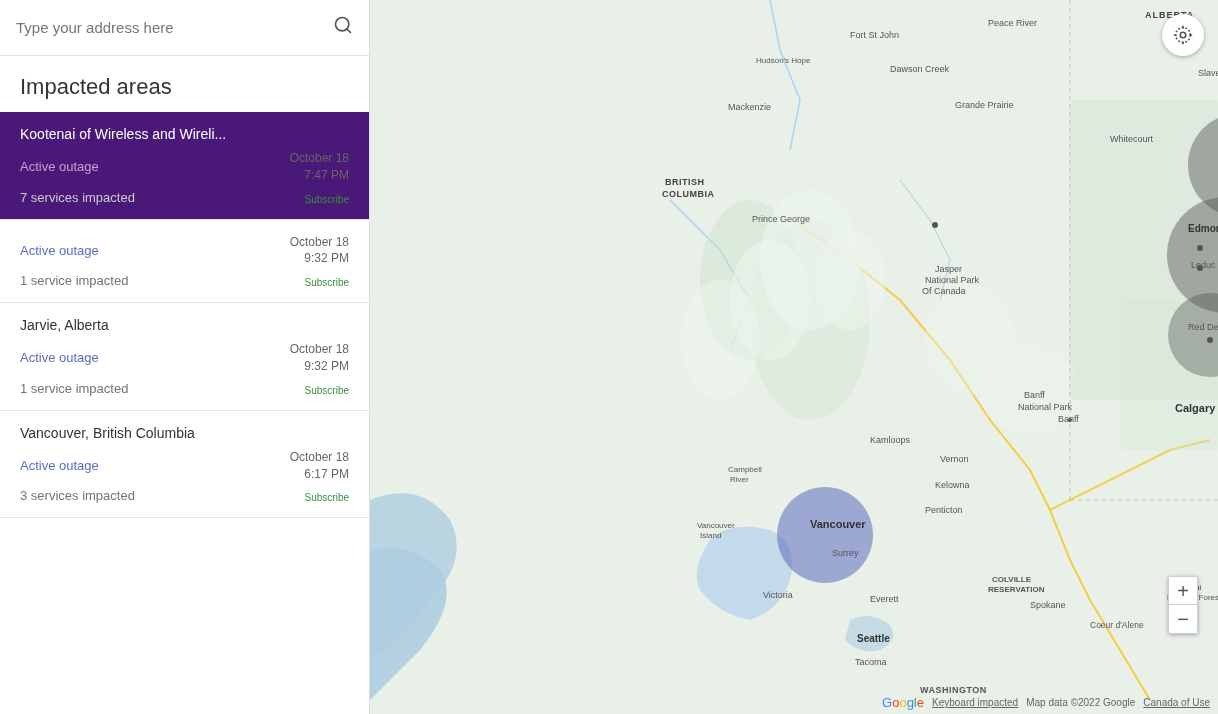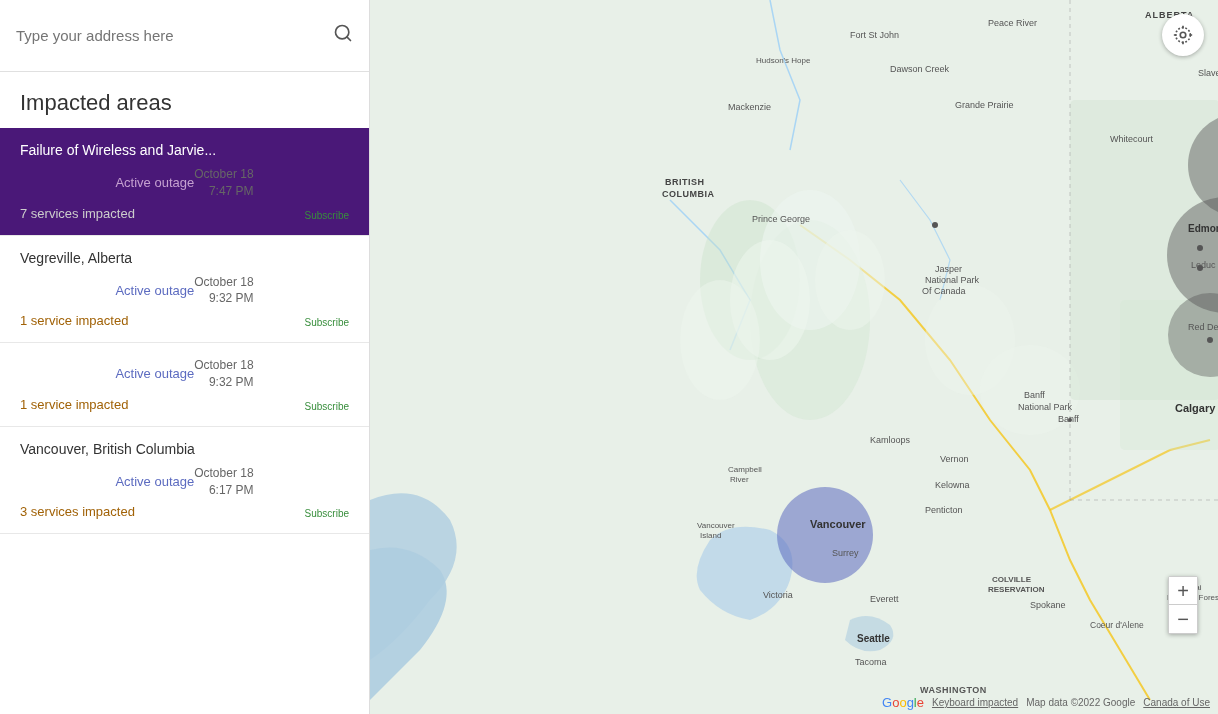--- a/index.html
+++ b/index.html
@@ -16,21 +16,21 @@
       border-right: 1px solid #ddd;
       z-index: 10;
     }
 
     #search-bar {
       display: flex;
       align-items: center;
       padding: 14px 16px;
       border-bottom: 1px solid #e0e0e0;
       background: #fff;
-      height: 72px;
+      height: 56px;
     }
 
     #search-input {
       flex: 1;
       border: none;
       outline: none;
       font-size: 15px;
       color: #999;
     }
 
@@ -67,21 +67,21 @@
     }
 
     .outage-name {
       font-size: 14px;
       color: #333;
       margin-bottom: 8px;
     }
 
     .outage-meta {
       display: flex;
-      justify-content: center;
+      justify-content: space-between;
       align-items: center;
       margin-bottom: 4px;
     }
 
     .outage-status {
       color: #5c6bc0;
       font-size: 13px;
     }
 
     .outage-date {
@@ -93,21 +93,21 @@
 
     .outage-footer {
       display: flex;
       justify-content: space-between;
       align-items: flex-end;
       margin-top: 6px;
     }
 
     .outage-services {
       font-size: 13px;
-      color: #a16207;
+      color: #737373;
     }
 
     .subscribe-btn {
       color: #388e3c;
       font-weight: normal;
       font-size: 10px;
       cursor: pointer;
       background: none;
       border: none;
       padding: 0;
@@ -220,42 +220,42 @@
         <circle cx="11" cy="11" r="8"></circle>
         <line x1="21" y1="21" x2="16.65" y2="16.65"></line>
       </svg>
     </div>
   </div>
 
   <div id="impacted-title">Impacted areas</div>
 
   <div id="outage-list">
   <div class="outage-item highlighted">
-      <div class="outage-name">Failure of Wireless and Jarvie...</div>
+      <div class="outage-name">Kootenai of Wireless and Wireli...</div>
       <div class="outage-meta">
         <span class="outage-status" style="color:#c4a0d0">Active outage</span>
         <span class="outage-date">October 18<br>7:47 PM</span>
       </div>
       <div class="outage-footer">
         <span class="outage-services" style="color:#ccc">7 services impacted</span>
         <button class="subscribe-btn">Subscribe</button>
       </div>
     </div>
       <div class="outage-item">
-      <div class="outage-name">Vegreville, Alberta</div>
       <div class="outage-meta">
         <span class="outage-status" style="">Active outage</span>
         <span class="outage-date">October 18<br>9:32 PM</span>
       </div>
       <div class="outage-footer">
         <span class="outage-services" style="">1 service impacted</span>
         <button class="subscribe-btn">Subscribe</button>
       </div>
     </div>
       <div class="outage-item">
+      <div class="outage-name">Jarvie, Alberta</div>
       <div class="outage-meta">
         <span class="outage-status" style="">Active outage</span>
         <span class="outage-date">October 18<br>9:32 PM</span>
       </div>
       <div class="outage-footer">
         <span class="outage-services" style="">1 service impacted</span>
         <button class="subscribe-btn">Subscribe</button>
       </div>
     </div>
       <div class="outage-item">

